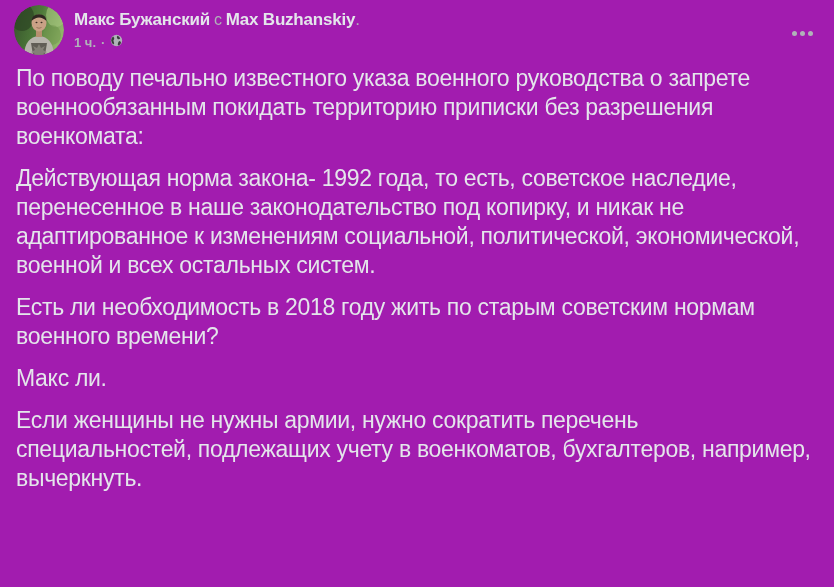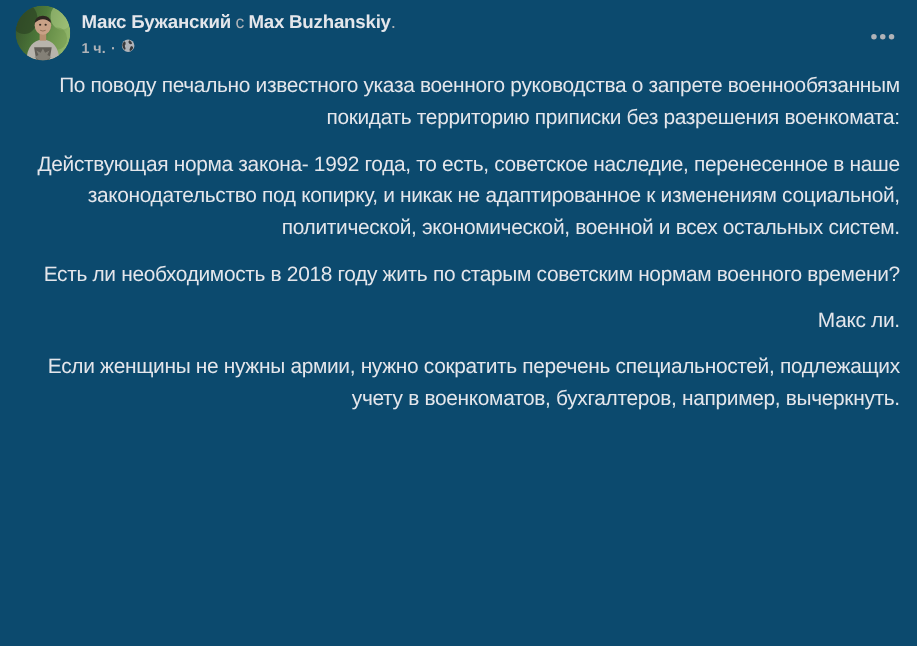--- a/index.html
+++ b/index.html
@@ -5,24 +5,23 @@
   html, body {
     margin: 0;
     padding: 0;
     background: #242526;
     font-family: "Liberation Sans", sans-serif;
   }
   .post-card {
     position: relative;
     width: 834px;
     height: 587px;
-    background: #0c4a6e;
+    background: #a21caf;
     overflow: hidden;
     box-sizing: border-box;
-    text-align: right;
   }
   
   .post-header {
     display: flex;
     align-items: flex-start;
     padding: 5px 16px 0 14px;
   }
   .avatar {
     width: 50px;
     height: 50px;
@@ -89,21 +88,21 @@
     border-radius: 50%;
     background: #b0b3b8;
   }
   
   .post-body {
     padding: 4px 16px 0 16px;
     color: #e4e6eb;
   }
   .post-body p {
     margin: 13px 0 0 0;
-    font-size: 19px;
+    font-size: 23px;
     line-height: 29px;
     letter-spacing: -0.3px;
   }
   .post-body p:first-child {
     margin-top: 5px;
   }
 </style>
 </head>
 <body>
 

